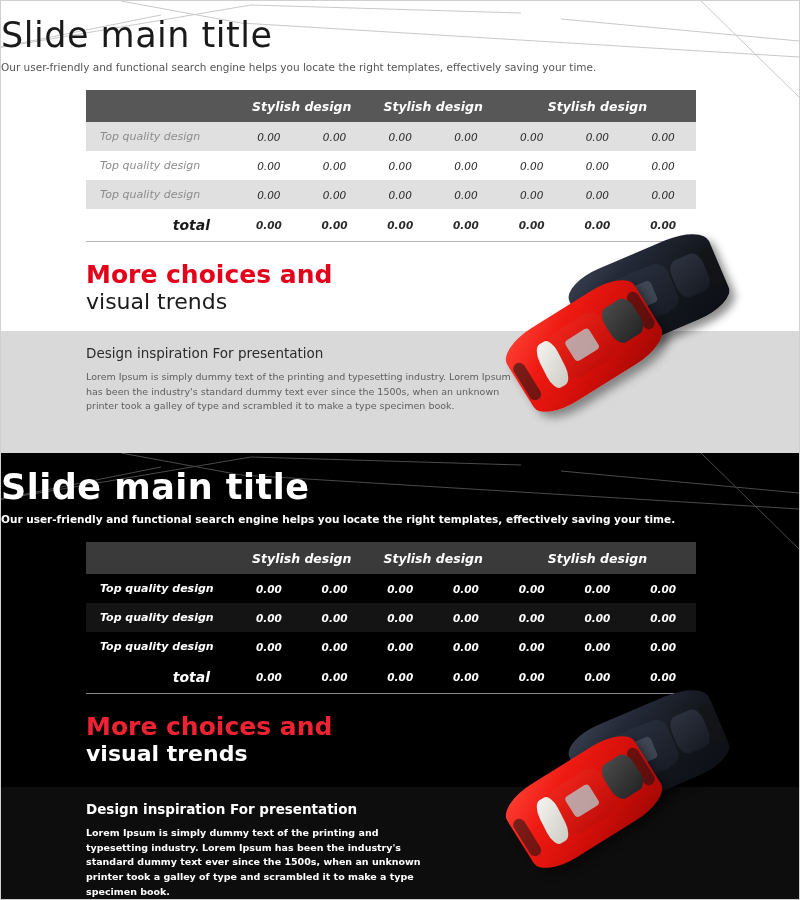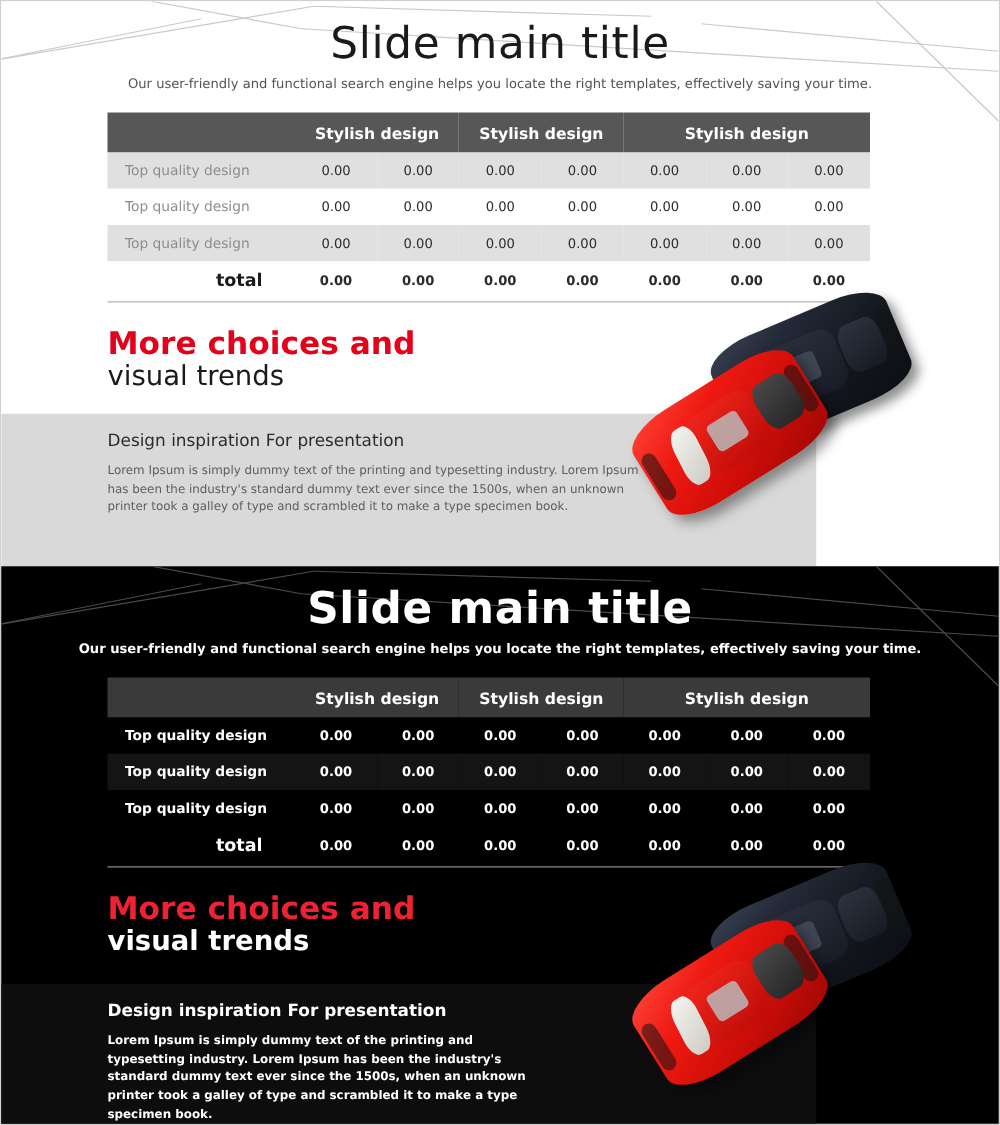--- a/index.html
+++ b/index.html
@@ -26,39 +26,39 @@
     left: 0;
     width: 798px;
     overflow: hidden;
   }
   .slide-light { top: 0;   height: 452px; background: #ffffff; }
   .slide-dark  { top: 452px; height: 446px; background: #000000; }
 
   .deco { position: absolute; inset: 0; pointer-events: none; }
 
   
-  .title-block { position: relative; text-align: center; padding-top: 14px; }
+  .title-block { position: relative; padding-top: 14px; }
 
   .slide-title {
     font-size: 35px;
     letter-spacing: 0.5px;
     line-height: 1.15;
   }
   .slide-light .slide-title { color: #1a1a1a; font-weight: 400; }
   .slide-dark  .slide-title { color: #ffffff; font-weight: 700; }
 
   .slide-sub {
     font-size: 10.5px;
     margin-top: 6px;
   }
   .slide-light .slide-sub { color: #555555; font-weight: 400; }
   .slide-dark  .slide-sub { color: #ffffff; font-weight: 700; }
 
   
-  .table-wrap { margin: 17px 85px 0 85px; width: 610px; }
+  .table-wrap { margin: 17px 85px 0 85px; width: 610px; font-style: italic; }
   table.data { width: 100%; border-collapse: collapse; table-layout: fixed; }
 
   table.data th.grouphead {
     font-size: 12.5px;
     font-weight: 700;
     text-align: center;
     padding: 9px 0 8px 0;
   }
   table.data th.blankhead { padding: 9px 0 8px 0; }
 
@@ -115,21 +115,21 @@
   .headline .l2 {
     font-size: 22px;
     font-weight: 400;
     display: block;
     margin-top: 1px;
   }
   .slide-light .headline .l2 { color: #1a1a1a; }
   .slide-dark  .headline .l2 { color: #ffffff; font-weight: 700; }
 
   
-  .band { position: absolute; left: 0; width: 652px; }
+  .band { position: absolute; left: 0; width: 798px; }
   .slide-light .band { top: 330px; height: 122px; background: #d9d9d9; }
   .slide-dark  .band { top: 334px; height: 112px; background: #0d0d0d; }
 
   .band-inner { position: absolute; left: 85px; top: 14px; width: 430px; }
 
   .band-title { font-size: 13.5px; }
   .slide-light .band-title { color: #2b2b2b; font-weight: 400; }
   .slide-dark  .band-title { color: #ffffff; font-weight: 700; }
 
   .band-body {

